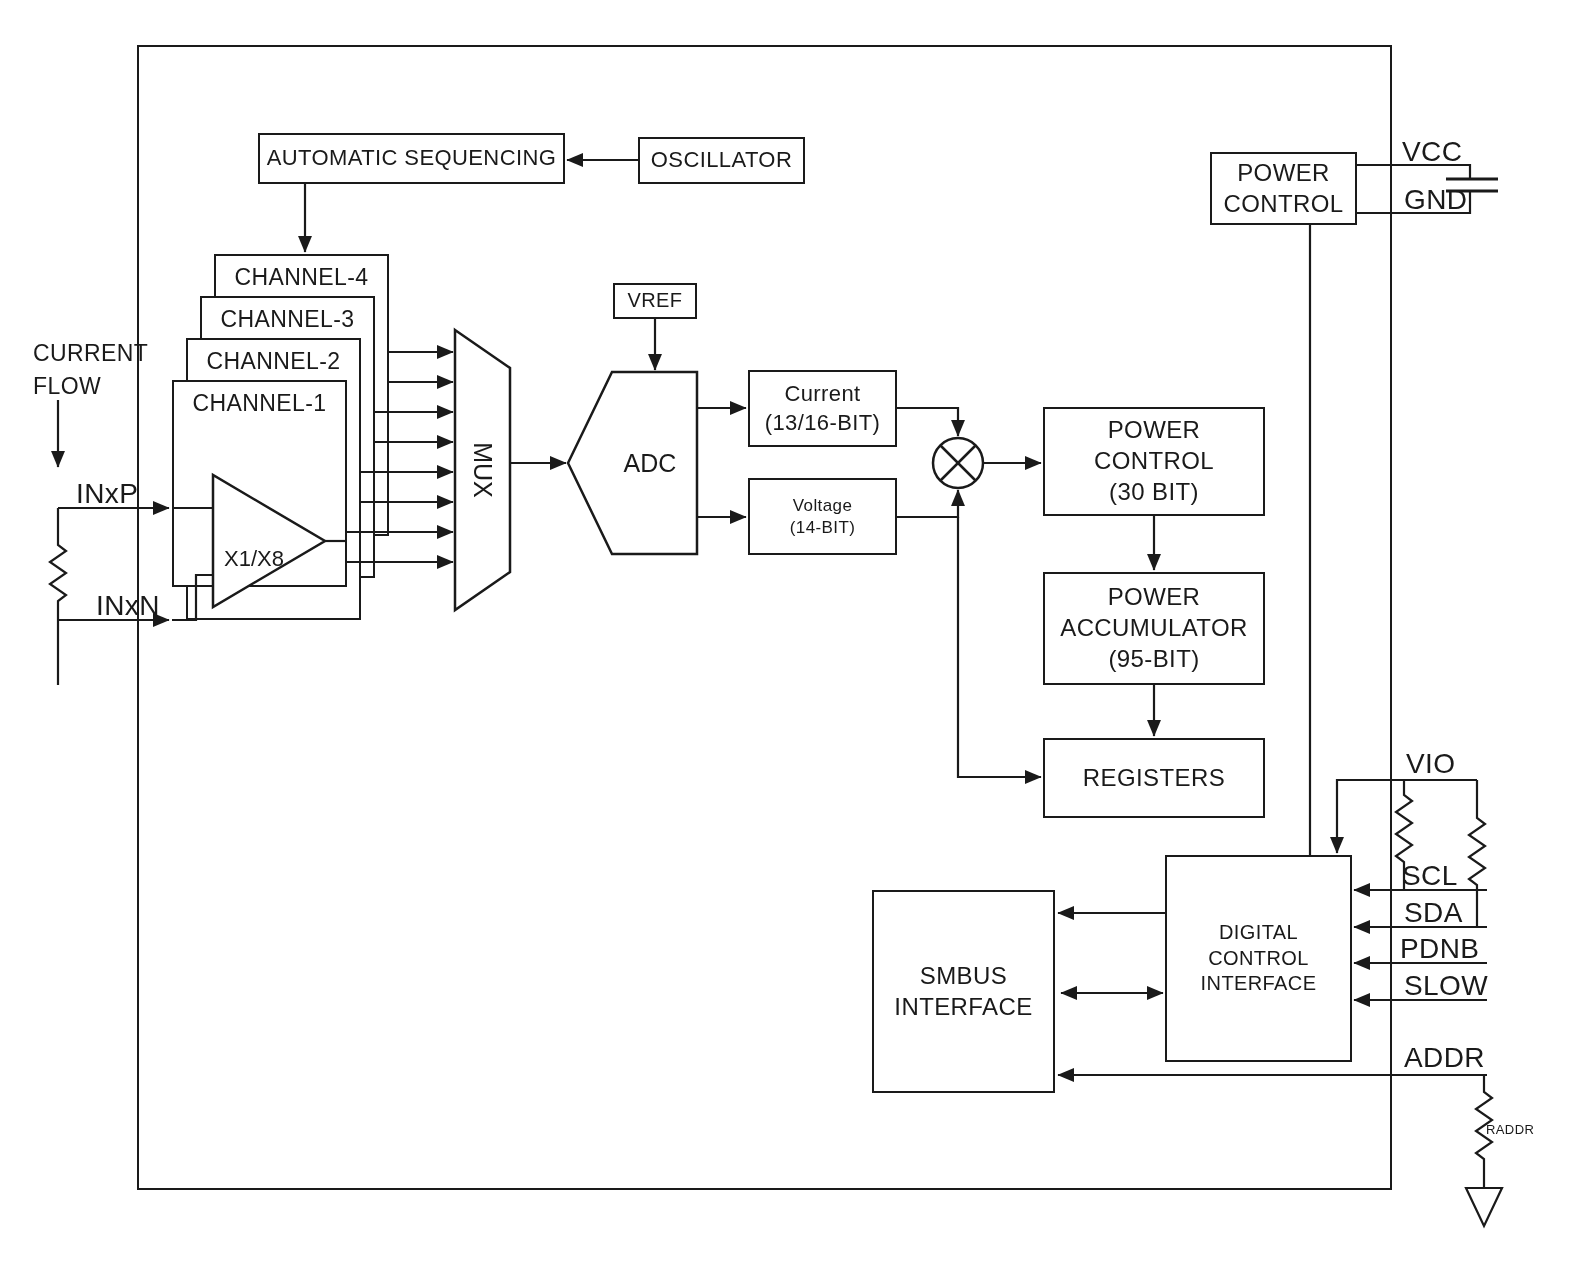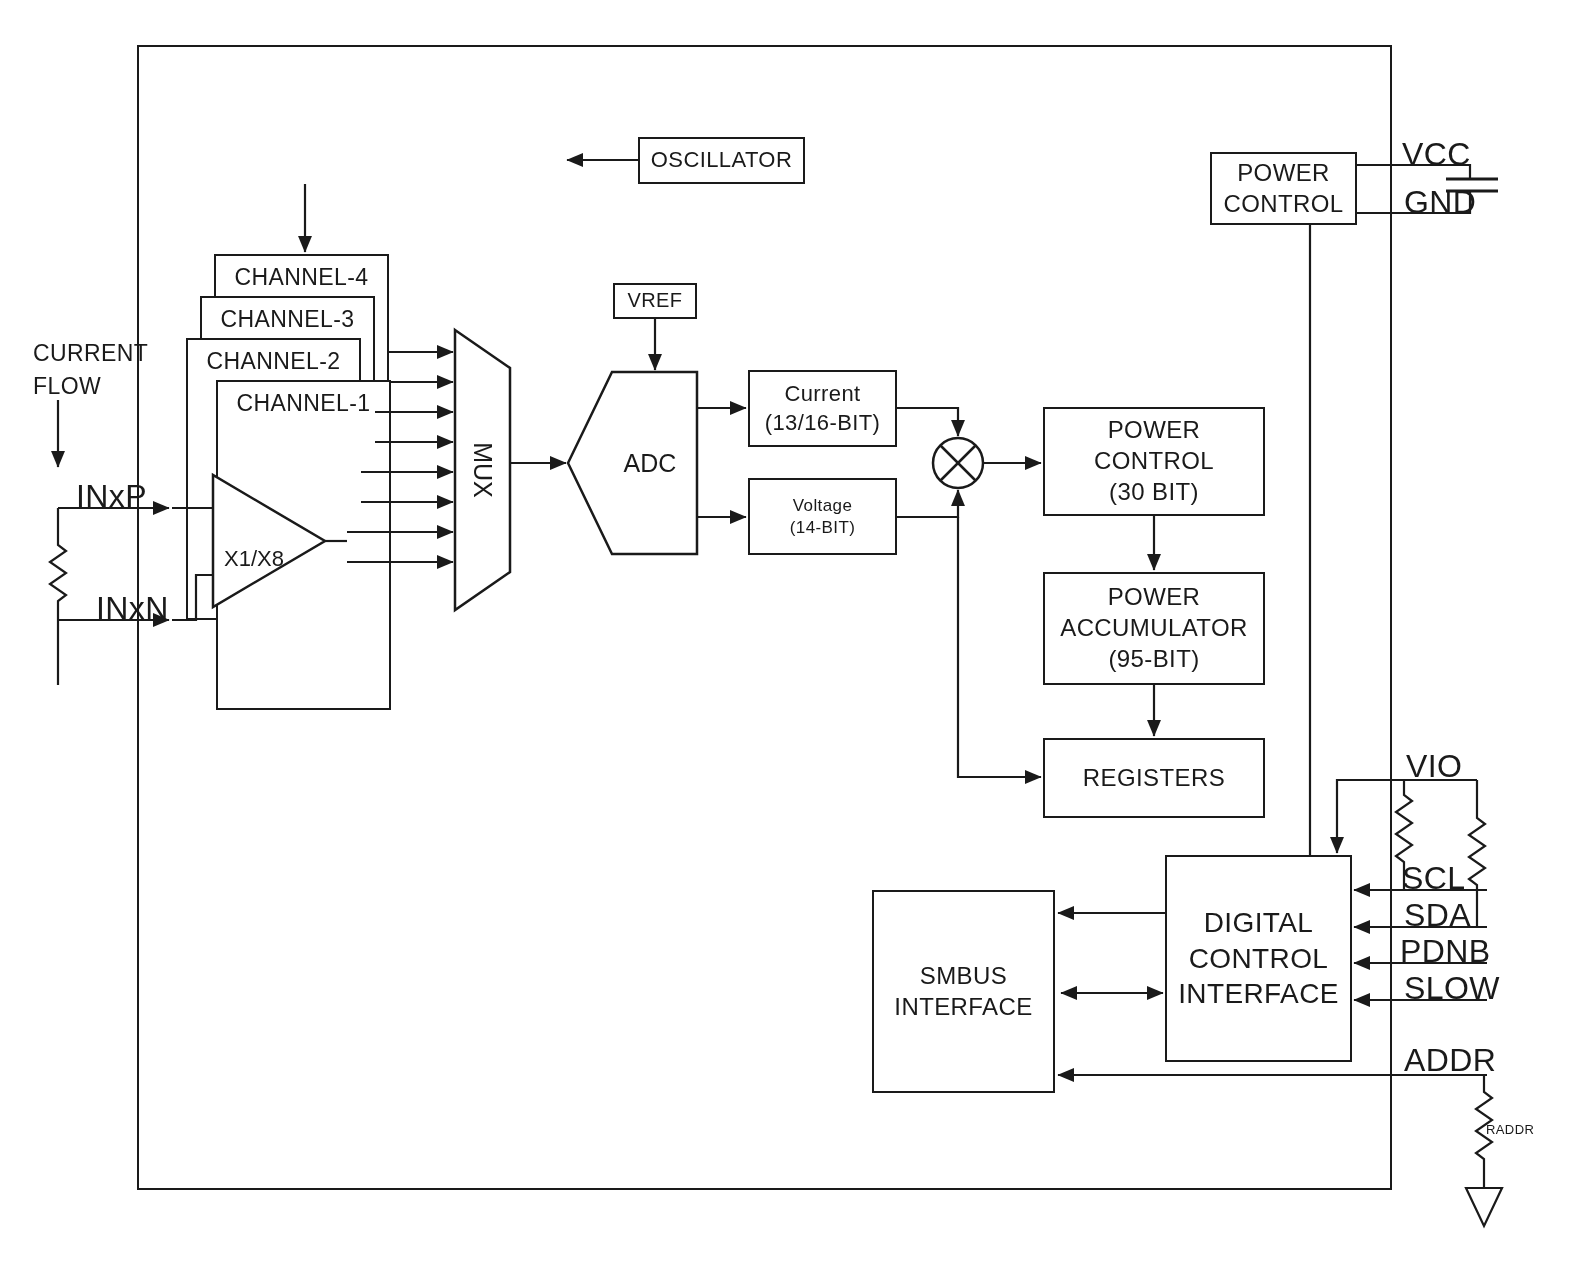--- a/index.html
+++ b/index.html
@@ -3,46 +3,49 @@
 <meta charset="utf-8">
 <style>
   html,body{margin:0;padding:0;background:#ffffff;}
   body{font-family:"Liberation Sans", sans-serif; color:#1a1a1a;}
   #stage{position:relative;width:1588px;height:1286px;background:#ffffff;overflow:hidden;}
   .chip{position:absolute;border:2.5px solid #1a1a1a;z-index:1;}
   .box{position:absolute;box-sizing:border-box;border:2.5px solid #1a1a1a;background:#ffffff;
        display:flex;flex-direction:column;align-items:center;justify-content:center;
        text-align:center;color:#1a1a1a;z-index:2;letter-spacing:0.4px;line-height:1.28;}
   .box.top-label{justify-content:flex-start;padding-top:7px;}
-  .lbl{position:absolute;color:#1a1a1a;white-space:nowrap;z-index:3;font-size:32px;letter-spacing:0.4px;}
+  .lbl{position:absolute;color:#1a1a1a;white-space:nowrap;z-index:3;font-size:28px;letter-spacing:0.4px;}
   .lbl span{display:block;}
   svg#wires{position:absolute;left:0;top:0;z-index:4;pointer-events:none;}
 </style>
 </head>
 <body>
 
 <div id="stage">
 
   <div class="chip" style="left:137px;top:45px;width:1251px;height:1141px;"></div>
 
+  <div class="box" style="left:258px;top:133px;width:307px;height:51px;font-size:22px;">
+    <span>AUTOMATIC SEQUENCING</span>
+  </div>
 
   <div class="box" style="left:638px;top:137px;width:167px;height:47px;font-size:22px;">
     <span>OSCILLATOR</span>
   </div>
 
   <div class="box top-label" style="left:214px;top:254px;width:175px;height:282px;font-size:23px;">
     <span>CHANNEL-4</span>
   </div>
   <div class="box top-label" style="left:200px;top:296px;width:175px;height:282px;font-size:23px;">
     <span>CHANNEL-3</span>
   </div>
   <div class="box top-label" style="left:186px;top:338px;width:175px;height:282px;font-size:23px;">
     <span>CHANNEL-2</span>
   </div>
-  <div class="box top-label" style="left:172px;top:380px;width:175px;height:330px;font-size:23px;margin-left:44px;">
+  <div class="box top-label" style="left:172px;top:380px;width:175px;height:207px;font-size:23px;">
     <span>CHANNEL-1</span>
   </div>
 
   <div class="box" style="left:613px;top:283px;width:84px;height:36px;font-size:20px;">
     <span>VREF</span>
   </div>
 
   <div class="box" style="left:748px;top:370px;width:149px;height:77px;font-size:22px;">
     <span>Current</span>
     <span>(13/16-BIT)</span>
@@ -71,21 +74,21 @@
   <div class="box" style="left:1210px;top:152px;width:147px;height:73px;font-size:24px;">
     <span>POWER</span>
     <span>CONTROL</span>
   </div>
 
   <div class="box" style="left:872px;top:890px;width:183px;height:203px;font-size:24px;">
     <span>SMBUS</span>
     <span>INTERFACE</span>
   </div>
 
-  <div class="box" style="left:1165px;top:855px;width:187px;height:207px;font-size:28px;">
+  <div class="box" style="left:1165px;top:855px;width:187px;height:207px;font-size:20px;">
     <span>DIGITAL</span>
     <span>CONTROL</span>
     <span>INTERFACE</span>
   </div>
 
   <div class="lbl" style="left:33px;top:337px;font-size:23px;line-height:1.45;">
     <span>CURRENT</span>
     <span>FLOW</span>
   </div>
   <div class="lbl" style="left:76px;top:478px;">INxP</div>

